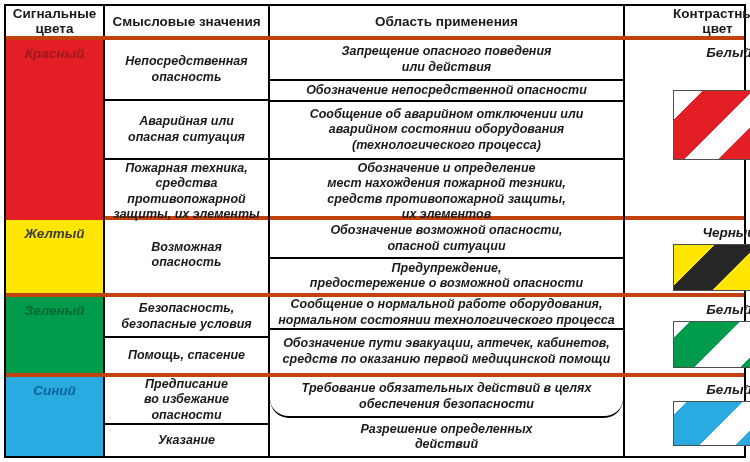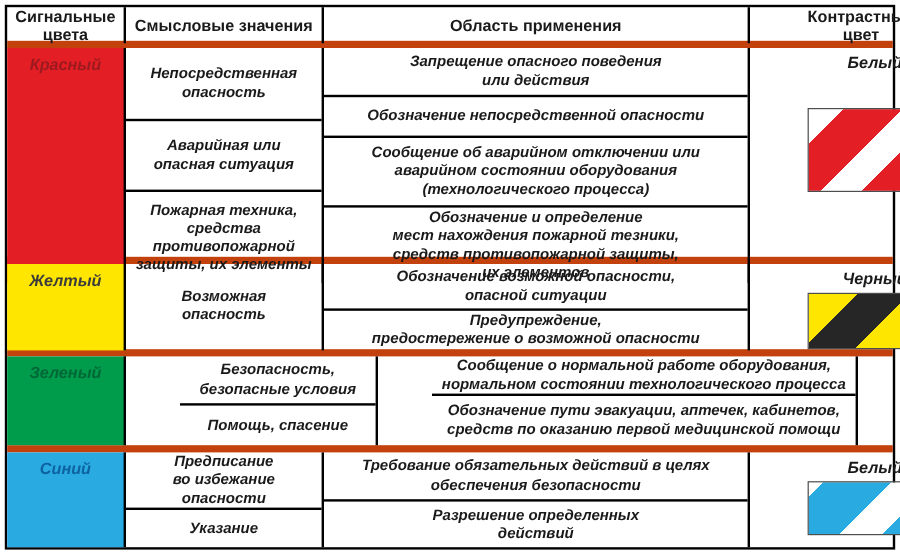--- a/index.html
+++ b/index.html
@@ -4,53 +4,53 @@
 <style>
   html,body{margin:0;padding:0;background:#fff;}
   .canvas{
     position:relative;width:750px;height:462px;background:#fff;overflow:hidden;
     font-family:"Liberation Sans","DejaVu Sans",sans-serif;color:#1a1a1a;
   }
   .table{
     position:absolute;left:4px;top:4px;width:742px;height:454px;
     border:2px solid #000;box-sizing:border-box;display:flex;flex-direction:column;
   }
-  .row{display:grid;grid-template-columns:99px 165px 355px 1fr;border-bottom:6px solid #c2410c;box-sizing:border-box;}
+  .row{display:grid;grid-template-columns:99px 165px 355px 1fr;border-bottom:4px solid #c2410c;box-sizing:border-box;}
   .row:last-child{border-bottom:none;}
   .cell{border-right:2px solid #000;box-sizing:border-box;display:flex;align-items:center;justify-content:center;text-align:center;white-space:pre-line;}
   .cell:last-child,.colwrap:last-child{border-right:none;padding-left:48px;}
   .colwrap{border-right:2px solid #000;box-sizing:border-box;display:flex;flex-direction:column;}
   .sub{border-bottom:2px solid #000;box-sizing:border-box;display:flex;align-items:center;justify-content:center;text-align:center;white-space:pre-line;padding:1px 6px;}
   .sub:last-child{border-bottom:none;flex:1;}
 
   
   .header-row{height:34px;}
   .hcell{font-weight:700;font-size:13.5px;line-height:1.12;}
 
   
   .bodytxt{font-weight:700;font-style:italic;font-size:12.5px;line-height:1.22;}
   .signal-cell{font-weight:700;font-style:italic;font-size:13.5px;align-items:flex-start;padding-top:6px;text-align:right;}
 
   
   .row-red{height:180px;}
   .row-yellow{height:77px;}
-  .row-green{height:80px;gap:45px;}
+  .row-green{height:80px;}
   .row-blue{flex:1;}
 
   
   .row-red .meanings .sub:nth-child(1){height:61px;}
   .row-red .meanings .sub:nth-child(2){height:59px;}
   .row-red .apps .sub:nth-child(1){height:41px;text-align:center;}
-  .row-red .apps .sub:nth-child(2){height:34px;}
+  .row-red .apps .sub:nth-child(2){height:21px;}
   .row-red .apps .sub:nth-child(3){height:58px;}
   .row-yellow .apps .sub:nth-child(1){height:39px;}
   .row-green .meanings .sub:nth-child(1){height:41px;}
   .row-green .apps .sub:nth-child(1){height:33px;}
   .row-blue .meanings .sub:nth-child(1){height:48px;}
-  .row-blue .apps .sub:nth-child(1){height:41px;}
+  .row-blue .apps .sub:nth-child(1){height:41px;border-radius:19px;}
   .meanings .only{align-items:flex-start;padding-top:20px;}
 
   
   .row-red .signal-cell{background:var(--red);color:var(--red_label);}
   .row-yellow .signal-cell{background:var(--yellow);color:var(--yellow_label);}
   .row-green .signal-cell{background:var(--green);color:var(--green_label);}
   .row-blue .signal-cell{background:var(--blue);color:var(--blue_label);}
 
   
   .contrast-cell{flex-direction:column;justify-content:flex-start;padding-top:5px;}

